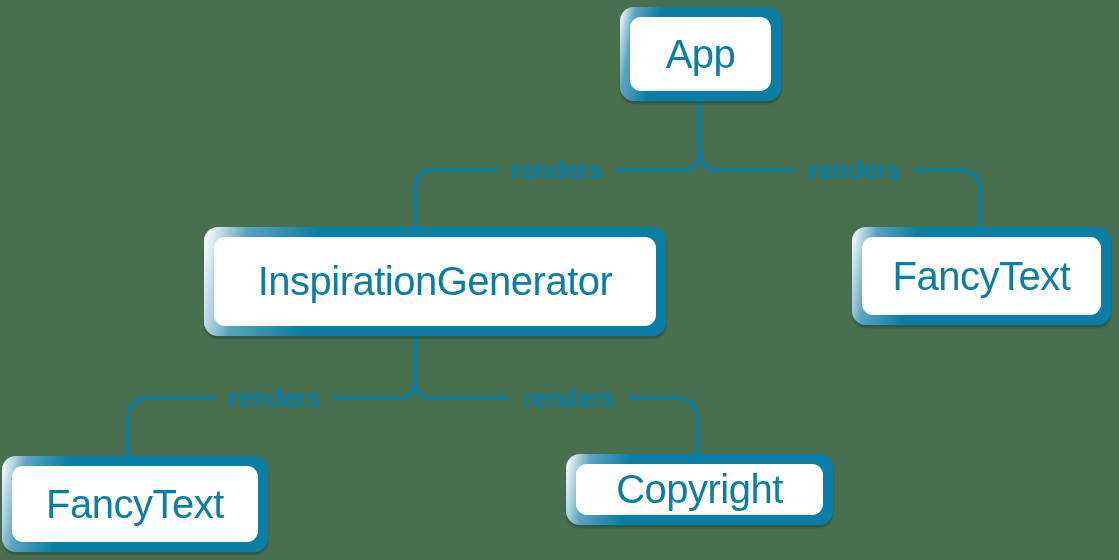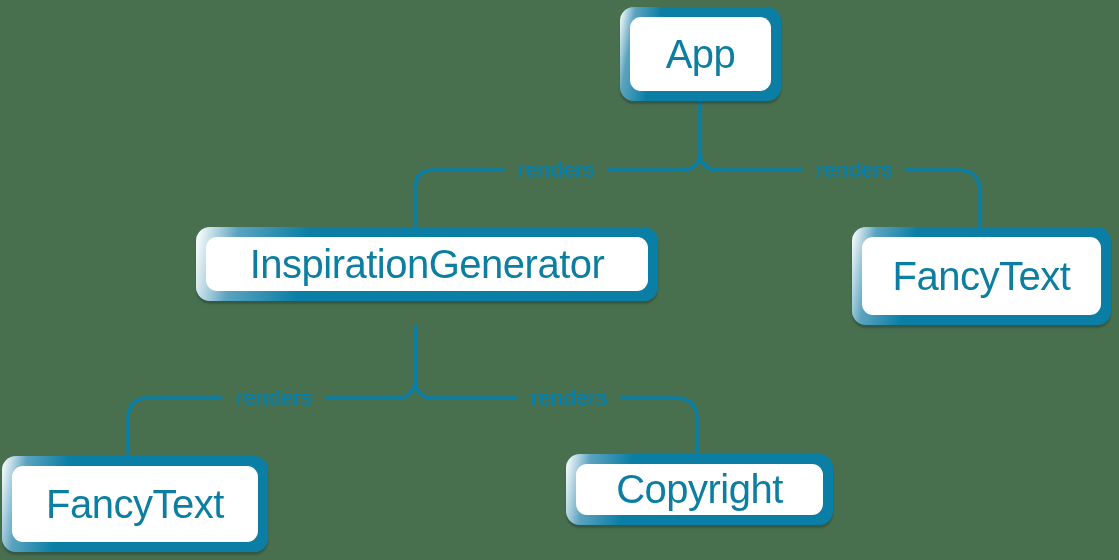--- a/index.html
+++ b/index.html
@@ -42,21 +42,21 @@
     font-size:40px;
     font-weight:500;
     letter-spacing:-0.5px;
     white-space:nowrap;
   }
   .edge-label{
     position:absolute;
     transform:translate(-50%,-50%);
     background:var(--background);
     color:var(--accent);
-    font-size:22px;
+    font-size:26px;
     font-weight:600;
     letter-spacing:-0.5px;
     padding:0 13px;
     white-space:nowrap;
   }
 </style>
 </head>
 <body>
 
 <div class="canvas">
@@ -67,21 +67,21 @@
     <path d="M128 456 V419 Q128 398 149 398 H396 Q415 398 415 379 V326"></path>
     <path d="M415 326 V379 Q415 398 434 398 H675 Q697 398 697 419 V454"></path>
   </svg>
 
   <div class="node" style="left:620px;top:7px;width:161px;height:94px">
     <div class="node-inner">
       <span class="node-label">App</span>
     </div>
   </div>
 
-  <div class="node" style="left:196px;top:227px;width:462px;height:74px">
+  <div class="node" style="left:204px;top:227px;width:462px;height:109px">
     <div class="node-inner">
       <span class="node-label">InspirationGenerator</span>
     </div>
   </div>
 
   <div class="node" style="left:852px;top:227px;width:259px;height:98px">
     <div class="node-inner">
       <span class="node-label">FancyText</span>
     </div>
   </div>

